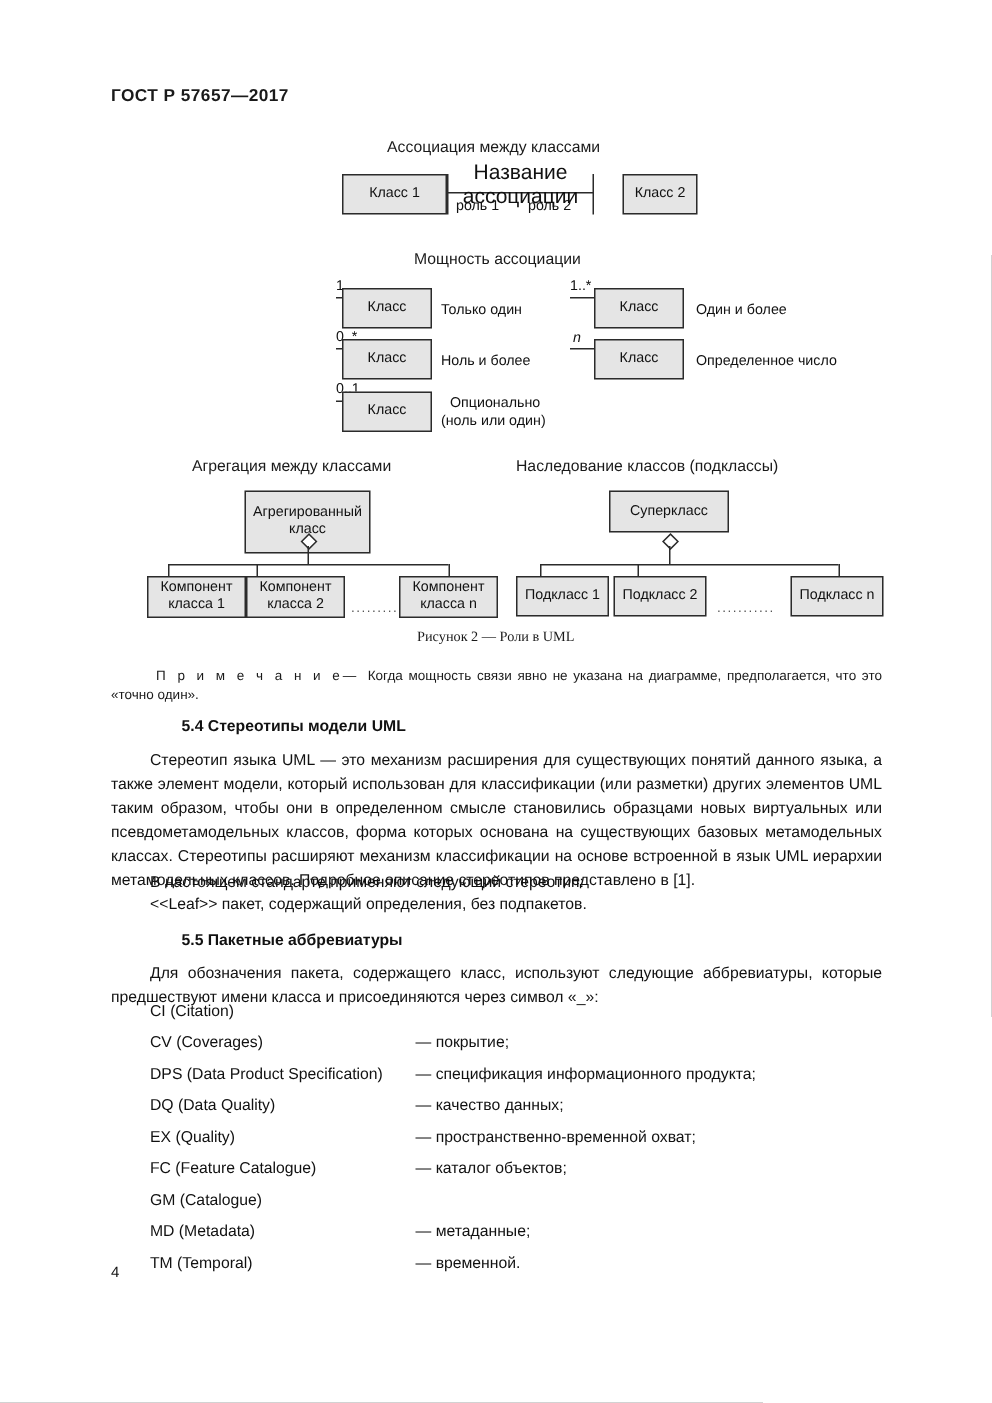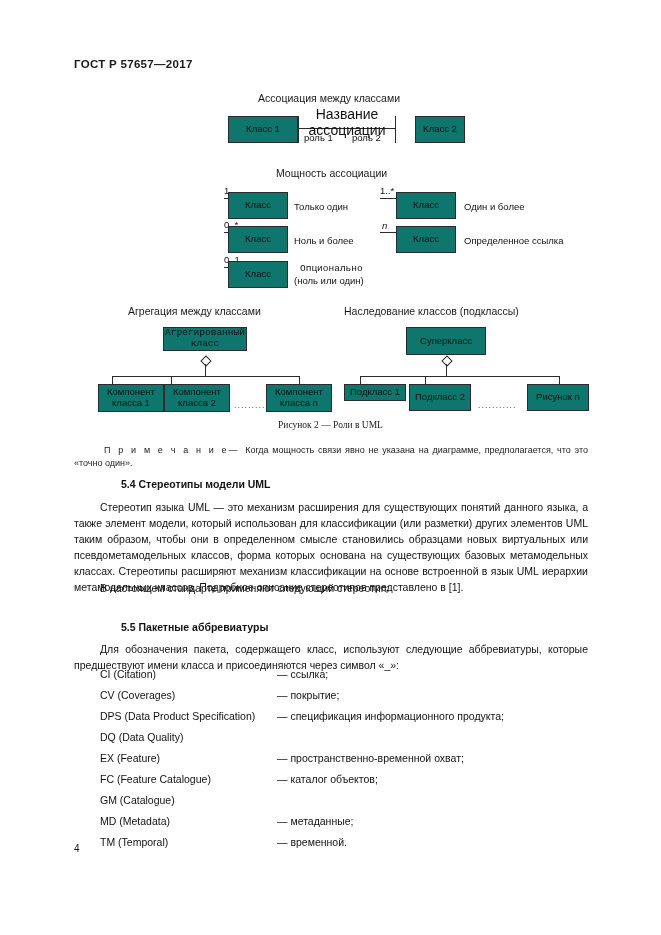--- a/index.html
+++ b/index.html
@@ -41,21 +41,21 @@
   .fig-title {
     position: absolute;
     font-size: 10.5px;
     color: #1a1a1a;
     white-space: nowrap;
   }
   .box {
     position: absolute;
     box-sizing: border-box;
     border: 1px solid #2b2b2b;
-    background: #0f766e;
+    background: #e5e5e5;
     font-size: 9.5px;
     color: #111;
     display: flex;
     align-items: center;
     justify-content: center;
     text-align: center;
     line-height: 1.15;
   }
   .lbl {
     position: absolute;
@@ -210,36 +210,36 @@
     <div class="lbl" style="left:294px; top:201px;">Только один</div>
 
     <div class="lbl" style="left:224px; top:219px;">0..*</div>
     <div class="hline" style="left:224px; top:232px; width:45px;"></div>
     <div class="box" style="left:228px; top:226px; width:60px; height:27px;">Класс</div>
     <div class="lbl" style="left:294px; top:235px;">Ноль и более</div>
 
     <div class="lbl" style="left:224px; top:254px;">0..1</div>
     <div class="hline" style="left:224px; top:267px; width:45px;"></div>
     <div class="box" style="left:228px; top:261px; width:60px; height:27px;">Класс</div>
-    <div class="lbl" style="left:300px; top:263px;font-family:Liberation Mono, monospace;">Опционально</div>
+    <div class="lbl" style="left:300px; top:263px;">Опционально</div>
     <div class="lbl" style="left:294px; top:275px;">(ноль или один)</div>
 
     <div class="lbl" style="left:380px; top:185px;">1..*</div>
     <div class="hline" style="left:380px; top:198px; width:44px;"></div>
     <div class="box" style="left:396px; top:192px; width:60px; height:27px;">Класс</div>
     <div class="lbl" style="left:464px; top:201px;">Один и более</div>
 
     <div class="lbl small-italic" style="left:382px; top:220px;">n</div>
     <div class="hline" style="left:380px; top:232px; width:44px;"></div>
     <div class="box" style="left:396px; top:226px; width:60px; height:27px;">Класс</div>
-    <div class="lbl" style="left:464px; top:235px;">Определенное ссылка</div>
+    <div class="lbl" style="left:464px; top:235px;">Определенное число</div>
 
     <div class="fig-title" style="left:128px; top:305px;">Агрегация между классами</div>
 
-    <div class="box" style="left:163px; top:327px; width:84px; height:24px;font-family:Liberation Mono, monospace;">Агрегированный класс</div>
+    <div class="box" style="left:163px; top:327px; width:84px; height:42px;">Агрегированный класс</div>
     <div class="diamond" style="left:202px; top:357px;"></div>
     <div class="vline" style="left:205px; top:364px; height:12px;"></div>
     <div class="hline" style="left:112px; top:376px; width:187px;"></div>
     <div class="vline" style="left:112px; top:376px; height:8px;"></div>
     <div class="vline" style="left:171px; top:376px; height:8px;"></div>
     <div class="vline" style="left:299px; top:376px; height:8px;"></div>
 
     <div class="box" style="left:98px; top:384px; width:66px; height:28px;">Компонент класса 1</div>
     <div class="box" style="left:164px; top:384px; width:66px; height:28px;">Компонент класса 2</div>
     <div class="dots" style="left:234px; top:400px;">...........</div>
@@ -248,60 +248,61 @@
     <div class="fig-title" style="left:344px; top:305px;">Наследование классов (подклассы)</div>
 
     <div class="box" style="left:406px; top:327px; width:80px; height:28px;">Суперкласс</div>
     <div class="diamond" style="left:443px; top:357px;"></div>
     <div class="vline" style="left:446px; top:364px; height:12px;"></div>
     <div class="hline" style="left:360px; top:376px; width:199px;"></div>
     <div class="vline" style="left:360px; top:376px; height:8px;"></div>
     <div class="vline" style="left:425px; top:376px; height:8px;"></div>
     <div class="vline" style="left:559px; top:376px; height:8px;"></div>
 
-    <div class="box" style="left:344px; top:384px; width:62px; height:17px;">Подкласс 1</div>
+    <div class="box" style="left:344px; top:384px; width:62px; height:27px;">Подкласс 1</div>
     <div class="box" style="left:409px; top:384px; width:62px; height:27px;">Подкласс 2</div>
     <div class="dots" style="left:478px; top:400px;">...........</div>
-    <div class="box" style="left:527px; top:384px; width:62px; height:27px;">Рисунок n</div>
+    <div class="box" style="left:527px; top:384px; width:62px; height:27px;">Подкласс n</div>
 
     <div class="fig-caption" style="top:420px;">Рисунок 2 — Роли в UML</div>
 
     <div class="note" style="top:444px;">
       <span class="note-word">П р и м е ч а н и е</span><span>—</span>&nbsp; <span>Когда мощность связи явно не указана на диаграмме, предполагается, что это «точно один».</span>
     </div>
 
     <div class="sec-head" style="top:478px;">5.4 Стереотипы модели UML</div>
 
     <div class="para" style="top:500px;">Стереотип языка UML — это механизм расширения для существующих понятий данного языка, а также элемент модели, который использован для классификации (или разметки) других элементов UML таким образом, чтобы они в определенном смысле становились образцами новых виртуальных или псевдометамодельных классов, форма которых основана на существующих базовых метамодельных классах. Стереотипы расширяют механизм классификации на основе встроенной в язык UML иерархии метамодельных классов. Подробное описание стереотипов представлено в [1].</div>
 
     <div class="para" style="top:581px;">В настоящем стандарте применяют следующий стереотип:</div>
 
+    <div class="line" style="top:597px;">&lt;&lt;Leaf&gt;&gt; пакет, содержащий определения, без подпакетов.</div>
 
     <div class="sec-head" style="top:621px;">5.5 Пакетные аббревиатуры</div>
 
     <div class="para" style="top:642px;">Для обозначения пакета, содержащего класс, используют следующие аббревиатуры, которые предшествуют имени класса и присоединяются через символ «_»:</div>
 
     <div class="abbr-list">
       <div class="abbr-row">
         <span class="abbr-term">CI (Citation)</span>
-        <span class="abbr-def">— ссылка;</span>
       </div>
       <div class="abbr-row">
         <span class="abbr-term">CV (Coverages)</span>
         <span class="abbr-def">— покрытие;</span>
       </div>
       <div class="abbr-row">
         <span class="abbr-term">DPS (Data Product Specification)</span>
         <span class="abbr-def">— спецификация информационного продукта;</span>
       </div>
       <div class="abbr-row">
         <span class="abbr-term">DQ (Data Quality)</span>
-      </div>
-      <div class="abbr-row">
-        <span class="abbr-term">EX (Feature)</span>
+        <span class="abbr-def">— качество данных;</span>
+      </div>
+      <div class="abbr-row">
+        <span class="abbr-term">EX (Quality)</span>
         <span class="abbr-def">— пространственно-временной охват;</span>
       </div>
       <div class="abbr-row">
         <span class="abbr-term">FC (Feature Catalogue)</span>
         <span class="abbr-def">— каталог объектов;</span>
       </div>
       <div class="abbr-row">
         <span class="abbr-term">GM (Catalogue)</span>
       </div>
       <div class="abbr-row">

